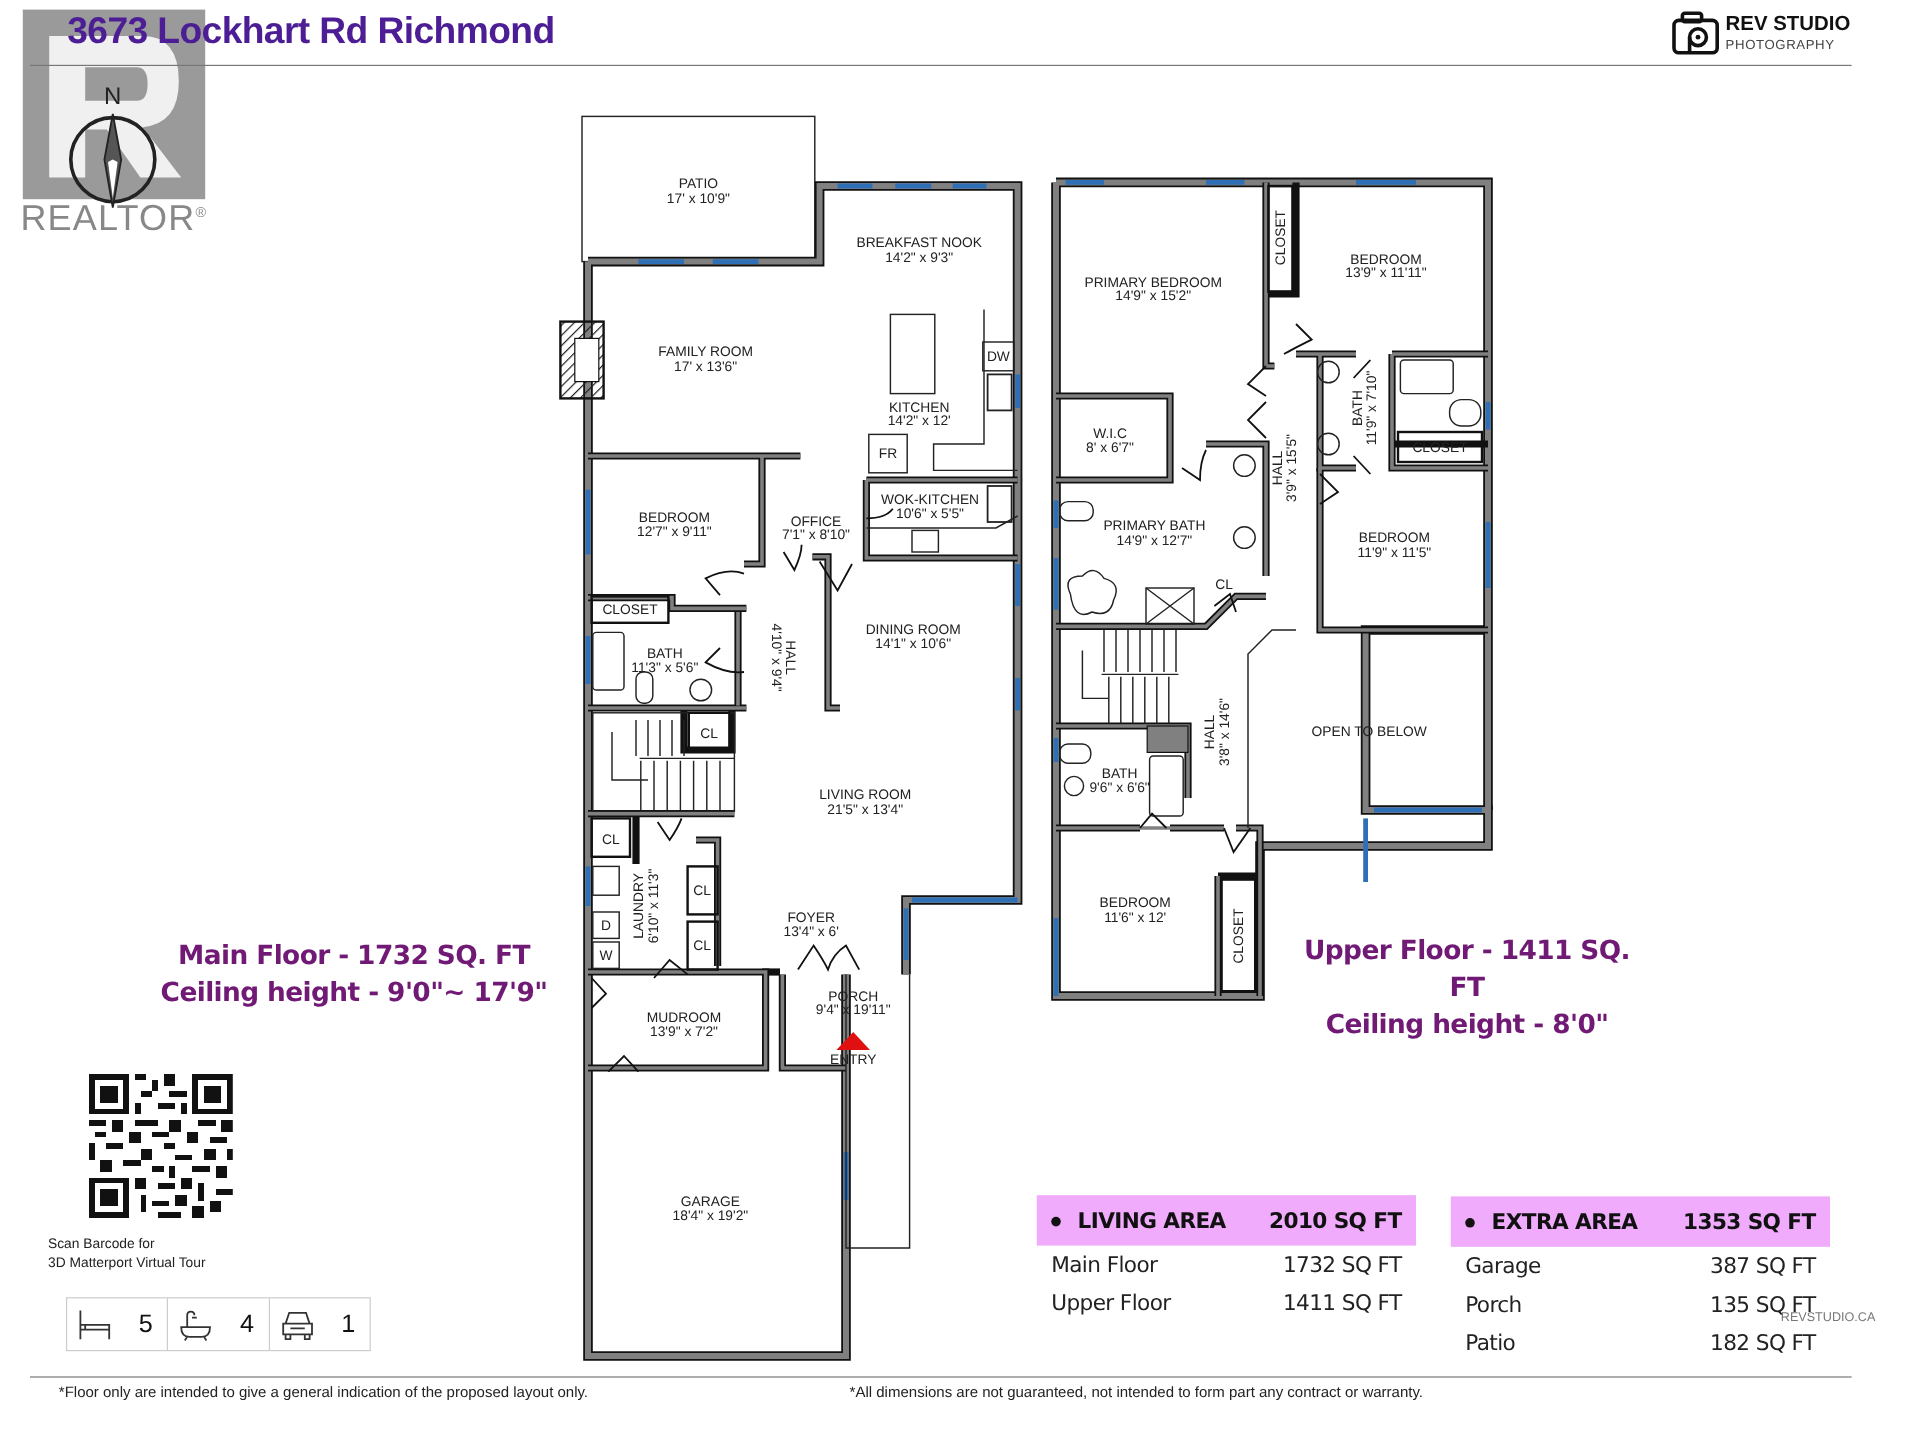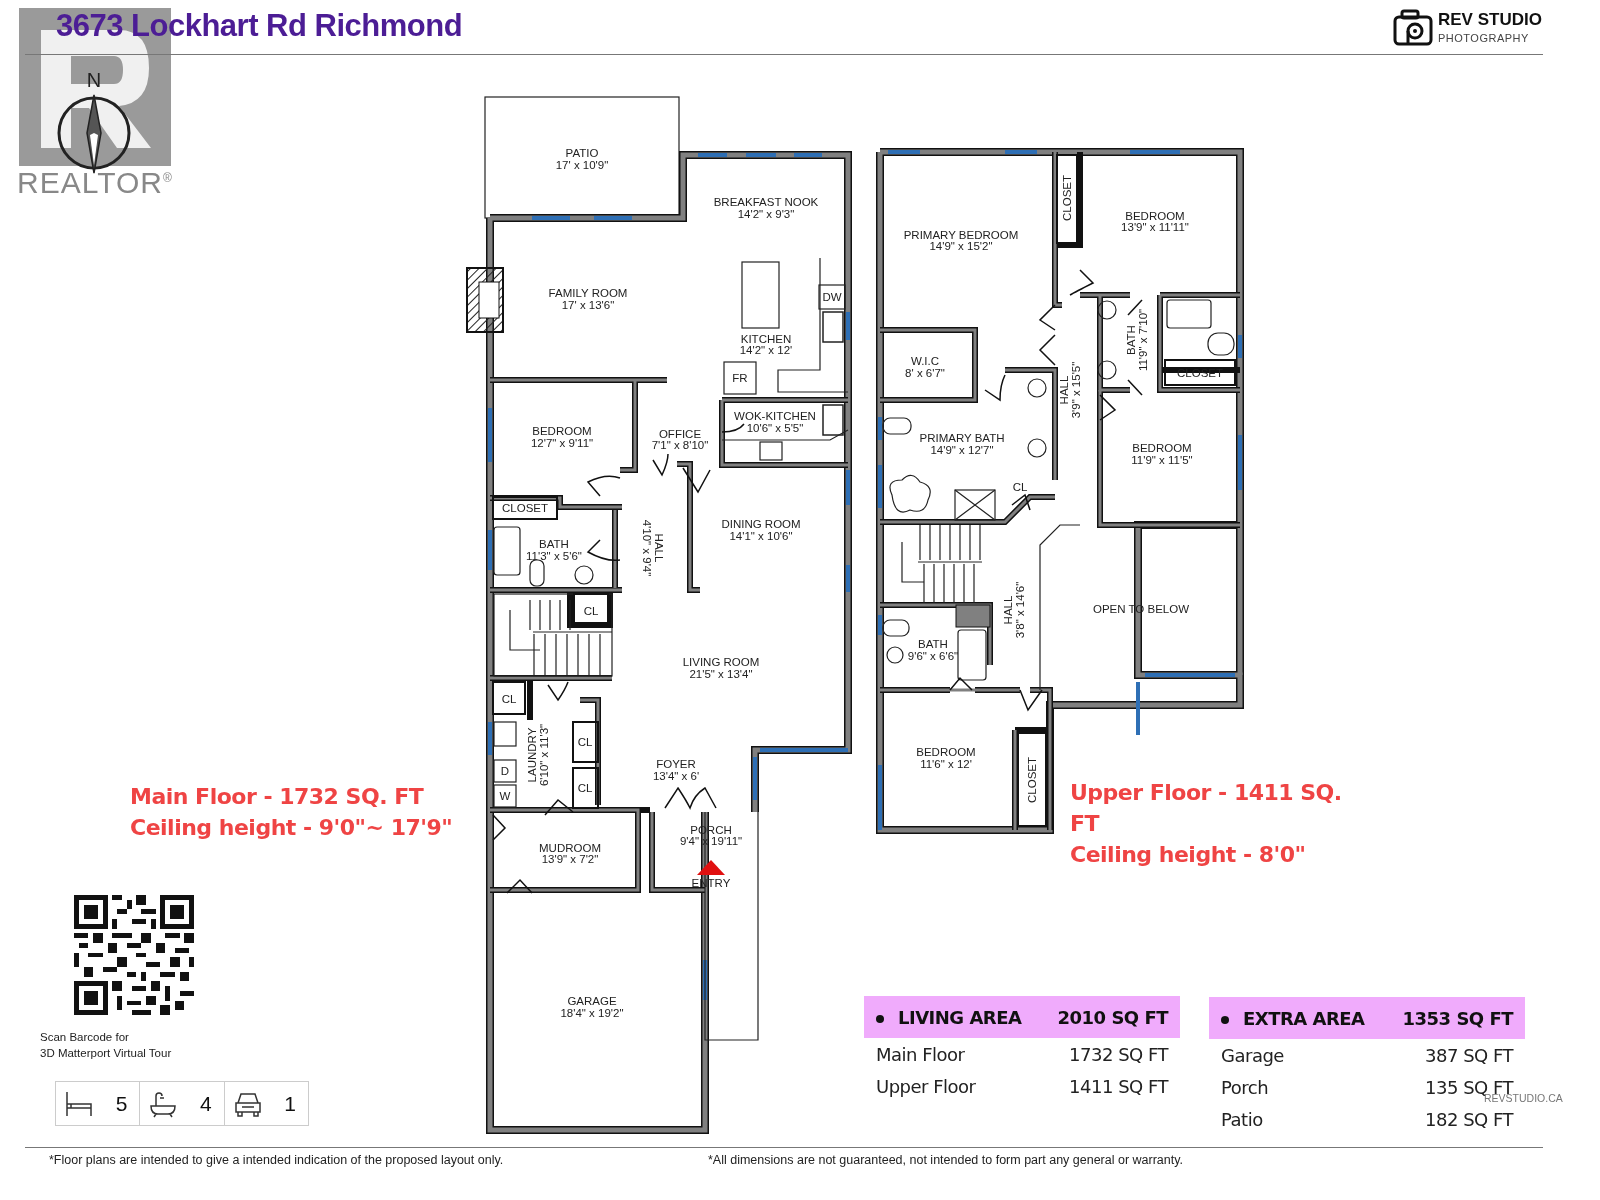--- a/index.html
+++ b/index.html
@@ -11,21 +11,21 @@
   .realtor { left: 17px; top: 8px; width: 160px; height: 195px; }
   .realtor-box { position: absolute; left: 2px; top: 0; width: 152px; height: 158px; background: rgba(120,120,120,0.75); }
   .realtor-word { position: absolute; left: 0; top: 158px; font-size: 30px; color: #888; letter-spacing: 1px; font-family: "Liberation Sans", sans-serif; }
   .realtor-word sup { font-size: 12px; }
   .compass { left: 50px; top: 65px; width: 90px; height: 110px; }
   .brand { left: 1393px; top: 8px; width: 150px; height: 40px; }
   .brand-name { position: absolute; left: 45px; top: 2px; font-size: 17px; font-weight: bold; font-family: "Liberation Sans", sans-serif; letter-spacing: 0px; }
   .brand-sub { position: absolute; left: 45px; top: 24px; font-size: 11px; color: #444; font-family: "Liberation Sans", sans-serif; letter-spacing: 0.5px; }
   .plan { left: 0; top: 0; width: 1600px; height: 1200px; }
   .room-label { font-family: "Liberation Sans", sans-serif; font-size: 11.5px; fill: #222; text-anchor: middle; }
-  .floor-caption { font-family: "DejaVu Sans", sans-serif; font-weight: bold; font-size: 22px; text-align: left; line-height: 31px; color: #ef4444; letter-spacing: -0.5px; }
+  .floor-caption { font-family: "DejaVu Sans", sans-serif; font-weight: bold; font-size: 22px; text-align: center; line-height: 31px; color: #701a75; letter-spacing: -0.5px; }
   .qr { left: 74px; top: 895px; width: 120px; height: 120px; }
   .qr-caption { left: 40px; top: 1029px; width: 190px; text-align: left; font-size: 11.5px; line-height: 16px; color: #222; font-family: "Liberation Sans", sans-serif; }
   .stats { left: 55px; top: 1081px; width: 254px; height: 45px; border: 1px solid #ccc; display: flex; }
   .stat { flex: 1; border-right: 1px solid #ccc; display: flex; align-items: center; justify-content: space-between; padding: 0 12px 0 8px; }
   .stat:last-child { border-right: none; }
   .stat-num { font-size: 21px; color: #111; font-family: "Liberation Sans", sans-serif; }
   .area-table { width: 316px; }
   .area-head { background: #f0abfc; height: 42px; display: flex; justify-content: space-between; align-items: center; padding: 0 12px 0 12px; font-weight: bold; font-size: 18px; font-family: "DejaVu Sans", sans-serif; letter-spacing: -0.5px; }
   .area-row { display: flex; justify-content: space-between; padding: 0 12px; height: 32px; align-items: center; font-size: 18px; color: #222; font-family: "DejaVu Sans", sans-serif; letter-spacing: -0.5px; }
   .bullet { display: inline-block; width: 8px; height: 8px; border-radius: 50%; background: #111; margin-right: 14px; vertical-align: middle; }
@@ -509,15 +509,15 @@
     <span>Porch</span>
     <span>135 SQ FT</span>
   </div>
   <div class="area-row">
     <span>Patio</span>
     <span>182 SQ FT</span>
   </div>
 </div>
 
 <div class="abs bottom-rule"></div>
-<div class="abs footer" style="left:49px;">*Floor plans are intended to give a intended indication of the proposed layout only.</div>
-<div class="abs footer" style="left:708px;">*All dimensions are not guaranteed, not intended to form part any general or warranty.</div>
+<div class="abs footer" style="left:49px;">*Floor only are intended to give a general indication of the proposed layout only.</div>
+<div class="abs footer" style="left:708px;">*All dimensions are not guaranteed, not intended to form part any contract or warranty.</div>
 <div class="abs footer-brand">REVSTUDIO.CA</div>
 
 </body></html>

